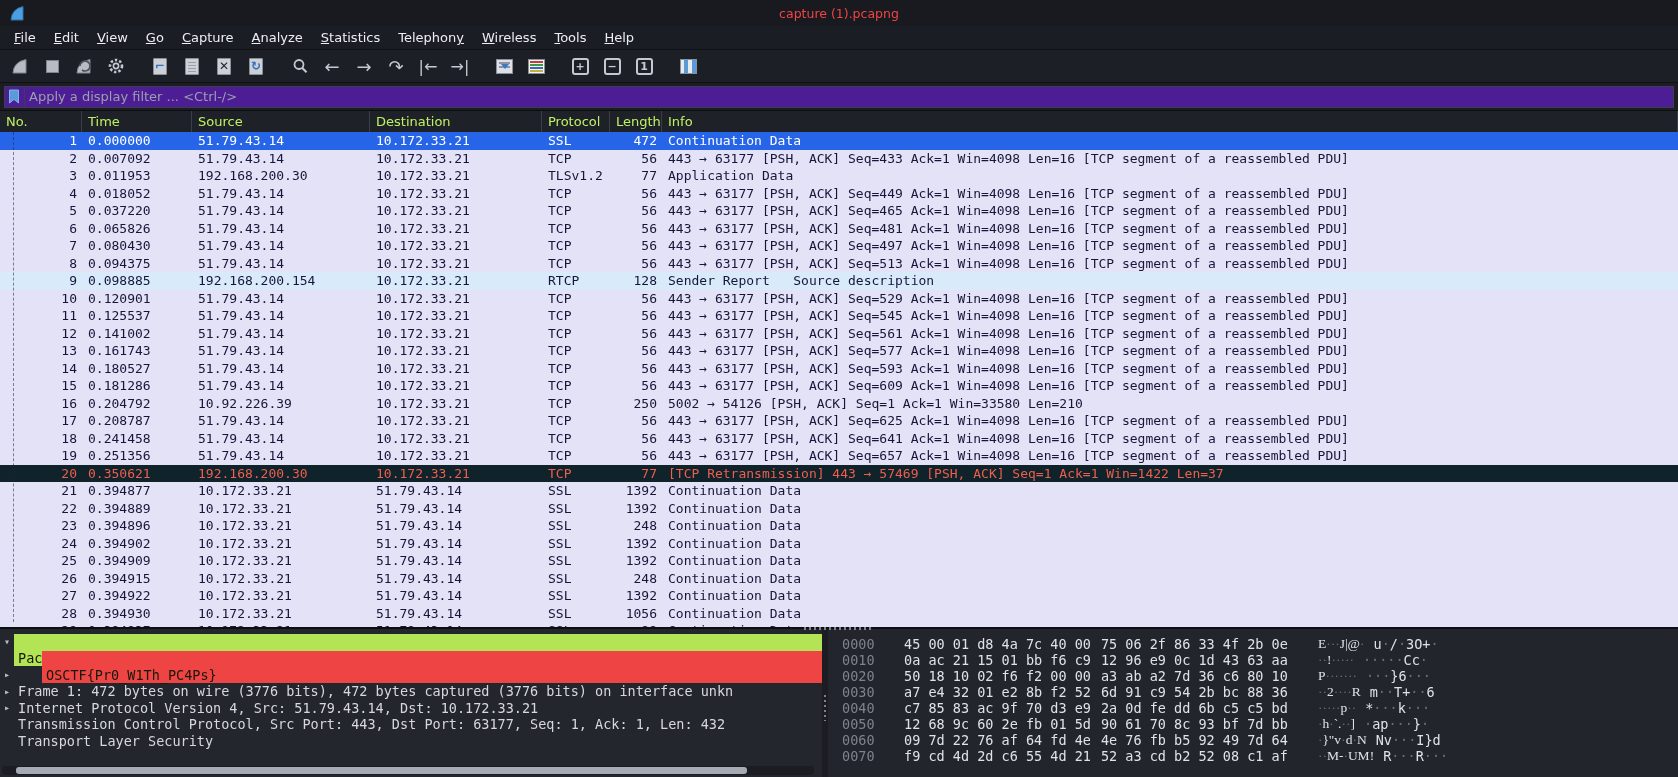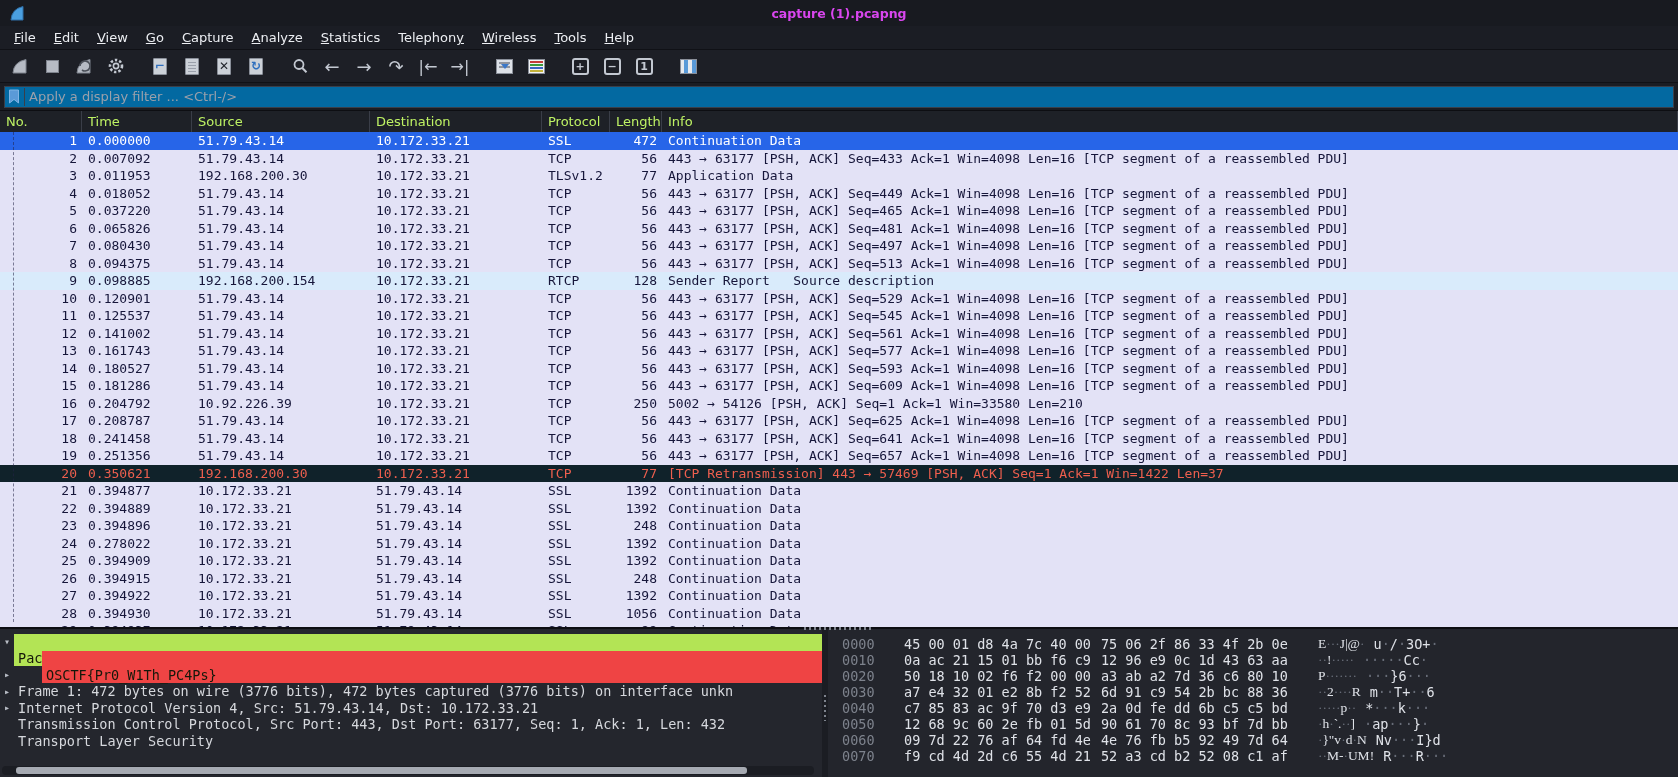--- a/index.html
+++ b/index.html
@@ -3,21 +3,21 @@
 <meta charset="utf-8">
 <style>
   * { margin:0; padding:0; box-sizing:border-box; }
   html,body { width:1678px; height:777px; overflow:hidden; background:#15171c; }
   body { font-family:"DejaVu Sans", sans-serif; font-size:13px; }
   .app { width:1678px; height:777px; display:flex; flex-direction:column; background:#1b1d24; }
 
   
   .titlebar { height:26px; background:#181a20; display:flex; align-items:center; justify-content:center; position:relative; flex:0 0 auto; }
   .titlebar .appicon { position:absolute; left:8px; top:3px; }
-  .titlebar .wtitle { color:#d946ef; font-weight:bold; font-size:12.5px; }
+  .titlebar .wtitle { color:#ef4444; font-weight:normal; font-size:12.5px; }
 
   
   .menubar { height:24px; background:#1b1d24; display:flex; align-items:center; padding-left:5px; flex:0 0 auto; border-bottom:1px solid #101116; }
   .menubar .mitem { color:#eceef2; padding:2px 9px; cursor:default; }
   .menubar .mitem u { text-decoration:underline; }
 
   
   .toolbar { height:33px; background:#1d1f26; display:flex; align-items:center; gap:4px; padding-left:6px; flex:0 0 auto; border-bottom:1px solid #101116; }
   .tbtn { width:28px; height:27px; background:none; border:none; display:flex; align-items:center; justify-content:center; color:#c3c8d1; font-size:16px; font-family:"DejaVu Sans", sans-serif; }
   .tbtn.big { font-size:18px; }
@@ -32,21 +32,21 @@
   .listicon { width:17px; height:15px; background:#dde1e7; border:1px solid #8a8f99; position:relative; }
   .listicon .ll { position:absolute; left:2px; right:2px; height:2px; background:#8f949e; }
   .listicon .tri { position:absolute; left:4px; bottom:0; width:0; height:0; border:4px solid transparent; border-top:5px solid #3c78c8; }
   .coloricon { width:17px; height:15px; background:#f2f3f5; border:1px solid #8a8f99; display:flex; flex-direction:column; justify-content:space-between; padding:1px; }
   .coloricon i { display:block; height:2px; }
   .colsicon { width:17px; height:15px; border:1px solid #8a8f99; display:flex; }
   .colsicon i { flex:1; }
 
   
   .filterbar { height:28px; background:#1b1d23; display:flex; align-items:center; padding:3px 4px; flex:0 0 auto; border-bottom:1px solid #0d0e12; }
-  .filterwrap { flex:1; height:22px; background:#0369a1; border:1px solid #3a3f4a; display:flex; align-items:center; }
+  .filterwrap { flex:1; height:22px; background:#4c1d95; border:1px solid #3a3f4a; display:flex; align-items:center; }
   .bookmark { width:18px; height:18px; margin:0 4px 0 2px; display:flex; align-items:center; justify-content:center; border-right:1px solid #3a3f4a; padding-right:4px; }
   .filterinput { flex:1; background:transparent; border:none; outline:none; color:#d7dae0; font-size:13px; font-family:"DejaVu Sans", sans-serif; }
   .filterinput::placeholder { color:#9aa0ab; opacity:1; }
 
   
   .grid7 { display:grid; grid-template-columns:82px 110px 178px 172px 68px 52px 1fr; }
   .pktheader { height:21px; background:#1e2127; color:#bef264; flex:0 0 auto; align-items:center; }
   .pktheader .hcell { padding:0 6px; border-right:1px solid #3a3e48; height:21px; line-height:21px; overflow:hidden; font-size:13px; }
   .pktlist { flex:0 0 auto; height:495px; overflow:hidden; background:#e3e2f6; position:relative; font-family:"DejaVu Sans Mono", monospace; font-size:13px; }
   .pktlist::before { content:""; position:absolute; left:13px; top:0; bottom:5px; border-left:1px dashed rgba(35,35,70,.55); z-index:3; }
@@ -452,21 +452,21 @@
         <div class="cell">0.394896</div>
         <div class="cell">10.172.33.21</div>
         <div class="cell">51.79.43.14</div>
         <div class="cell">SSL</div>
         <div class="cell len">248</div>
         <div class="cell">Continuation Data</div>
       </div>
 
       <div class="prow grid7">
         <div class="cell num">24</div>
-        <div class="cell">0.278022</div>
+        <div class="cell">0.394902</div>
         <div class="cell">10.172.33.21</div>
         <div class="cell">51.79.43.14</div>
         <div class="cell">SSL</div>
         <div class="cell len">1392</div>
         <div class="cell">Continuation Data</div>
       </div>
 
       <div class="prow grid7">
         <div class="cell num">25</div>
         <div class="cell">0.394909</div>

